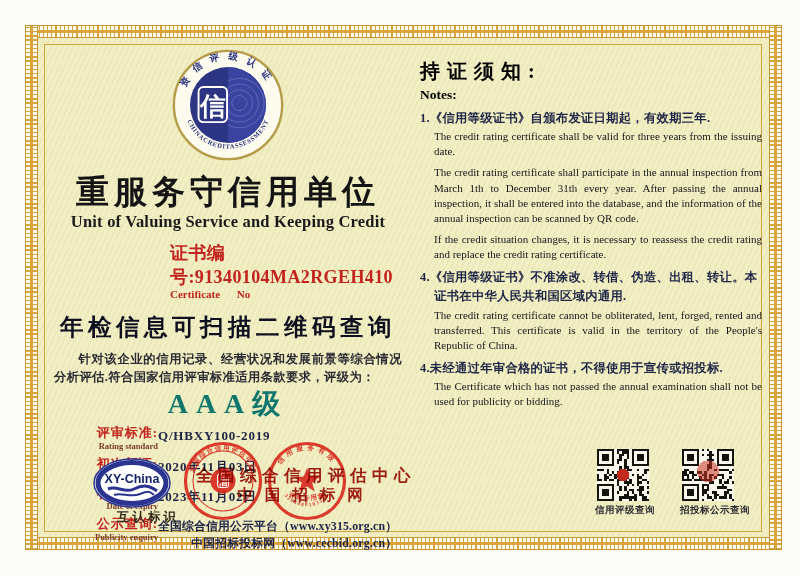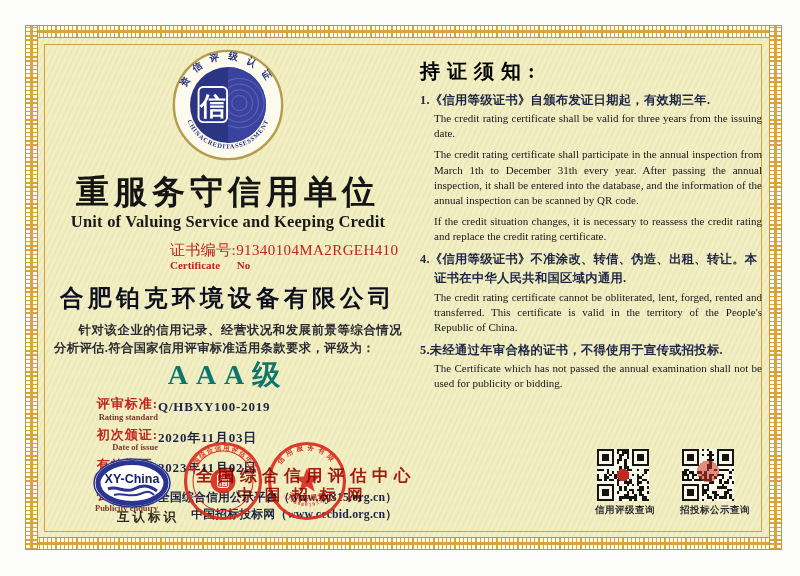--- a/index.html
+++ b/index.html
@@ -22,21 +22,21 @@
   .band-left{left:25px;top:25px;width:13px;height:525px;}
   .band-right{left:769px;top:25px;width:13px;height:525px;}
   .inner-line{position:absolute;left:44px;top:44px;width:716px;height:486px;border:1.5px solid #cfa23a;pointer-events:none;}
 
   
   .col-left{position:absolute;left:52px;top:46px;width:352px;text-align:center;z-index:2;}
   .emblem{display:block;margin:2px auto 0;}
   .title-zh{font-size:33px;font-weight:700;color:#141414;letter-spacing:5px;margin-top:12px;line-height:1.1;}
   .title-en{font-size:16.5px;font-weight:700;color:#1a1a1a;margin-top:2px;letter-spacing:.2px;}
   .certno{width:fit-content;text-align:left;margin:9px 0 0 118px;color:#c2231d;}
-  .certno .line{font-size:15px;font-weight:400;letter-spacing:.4px;text-align:right;}
+  .certno .line{font-size:18px;font-weight:700;letter-spacing:.4px;}
   .certno .sub{font-size:11px;font-weight:700;word-spacing:14px;margin-top:-1px;}
   .company{font-size:23.5px;font-weight:700;color:#0e1020;letter-spacing:4.5px;margin-top:11px;}
   .intro{font-size:12.3px;font-weight:600;color:#2a2a33;line-height:1.45;text-align:justify;
     text-indent:2em;margin:8px 2px 0;letter-spacing:.4px;}
   .grade{font-size:28px;font-weight:700;color:#0f766e;letter-spacing:8px;margin-top:2px;line-height:1.05;}
   .rows{margin-top:8px;text-align:right;}
   .row{display:flex;margin-bottom:6px;align-items:flex-start;}
   .rl{width:106px;flex:none;}
   .rl .zh{font-size:13px;font-weight:700;color:#c2231d;letter-spacing:1px;line-height:1.1;}
   .rl .en{font-size:8.5px;font-weight:700;color:#79392b;margin-top:0px;}
@@ -115,21 +115,21 @@
     </svg>
 
     <div class="title-zh">重服务守信用单位</div>
     <div class="title-en">Unit of Valuing Service and Keeping Credit</div>
 
     <div class="certno">
       <div class="line">证书编号:91340104MA2RGEH410</div>
       <div class="sub">Certificate No</div>
     </div>
 
-    <div class="company">合肥铂克环境设备有限公司</div>
+    <div class="company">年检信息可扫描二维码查询</div>
     <div class="intro">针对该企业的信用记录、经营状况和发展前景等综合情况分析评估.符合国家信用评审标准适用条款要求，评级为：</div>
     <div class="grade">AAA级</div>
 
     <div class="rows">
       <div class="row">
         <div class="rl">
             <div class="zh">评审标准:</div>
           <div class="en">Rating standard</div>
           </div>
         <div class="rv">Q/HBXY100-2019</div>
@@ -156,37 +156,38 @@
         <div class="rv small">
           <div>全国综合信用公示平台（www.xy315.org.cn）</div>
           <div>中国招标投标网（www.cecbid.org.cn）</div>
         </div>
       </div>
     </div>
   </div>
 
   <div class="col-right">
     <div class="notes-h">持证须知:</div>
+    <div class="notes-sub">Notes:</div>
 
     <div class="note">
       <div class="zh">1.《信用等级证书》自颁布发证日期起，有效期三年.</div>
       <div class="en">The credit rating certificate shall be valid for three years from the issuing date.</div>
     </div>
     <div class="note">
       <div class="en">The credit rating certificate shall participate in the annual inspection from March 1th to December 31th every year. After passing the annual inspection, it shall be entered into the database, and the information of the annual inspection can be scanned by QR code.</div>
     </div>
     <div class="note">
       <div class="en">If the credit situation changes, it is necessary to reassess the credit rating and replace the credit rating certificate.</div>
     </div>
     <div class="note">
       <div class="zh">4.《信用等级证书》不准涂改、转借、伪造、出租、转让。本证书在中华人民共和国区域内通用.</div>
       <div class="en">The credit rating certificate cannot be obliterated, lent, forged, rented and transferred. This certificate is valid in the territory of the People's Republic of China.</div>
     </div>
     <div class="note">
-      <div class="zh">5.未经通过年审合格的证书，不得使用于宣传或招投标.</div>
+      <div class="zh">4.未经通过年审合格的证书，不得使用于宣传或招投标.</div>
       <div class="en">The Certificate which has not passed the annual examination shall not be used for publicity or bidding.</div>
     </div>
   </div>
 
   <svg class="xy-logo" width="80" height="52" viewBox="0 0 80 52">
     <ellipse cx="40" cy="25" rx="38" ry="24" fill="#ffffff" stroke="#2b3590" stroke-width="1.5"></ellipse>
     <ellipse cx="40" cy="25" rx="34" ry="20.5" fill="#ffffff" stroke="#2b3590" stroke-width="5"></ellipse>
     <text x="40" y="25" text-anchor="middle" font-size="12.5" font-weight="bold" fill="#16246b" font-family="Liberation Sans, sans-serif">XY-China</text>
     <path d="M16,31 C 26,27 32,36 42,31 S 58,28 65,33" fill="none" stroke="#2b3590" stroke-width="3"></path>
     <path d="M22,37 C 30,34 38,40 48,36 S 58,34 62,37" fill="none" stroke="#2b3590" stroke-width="2"></path>

